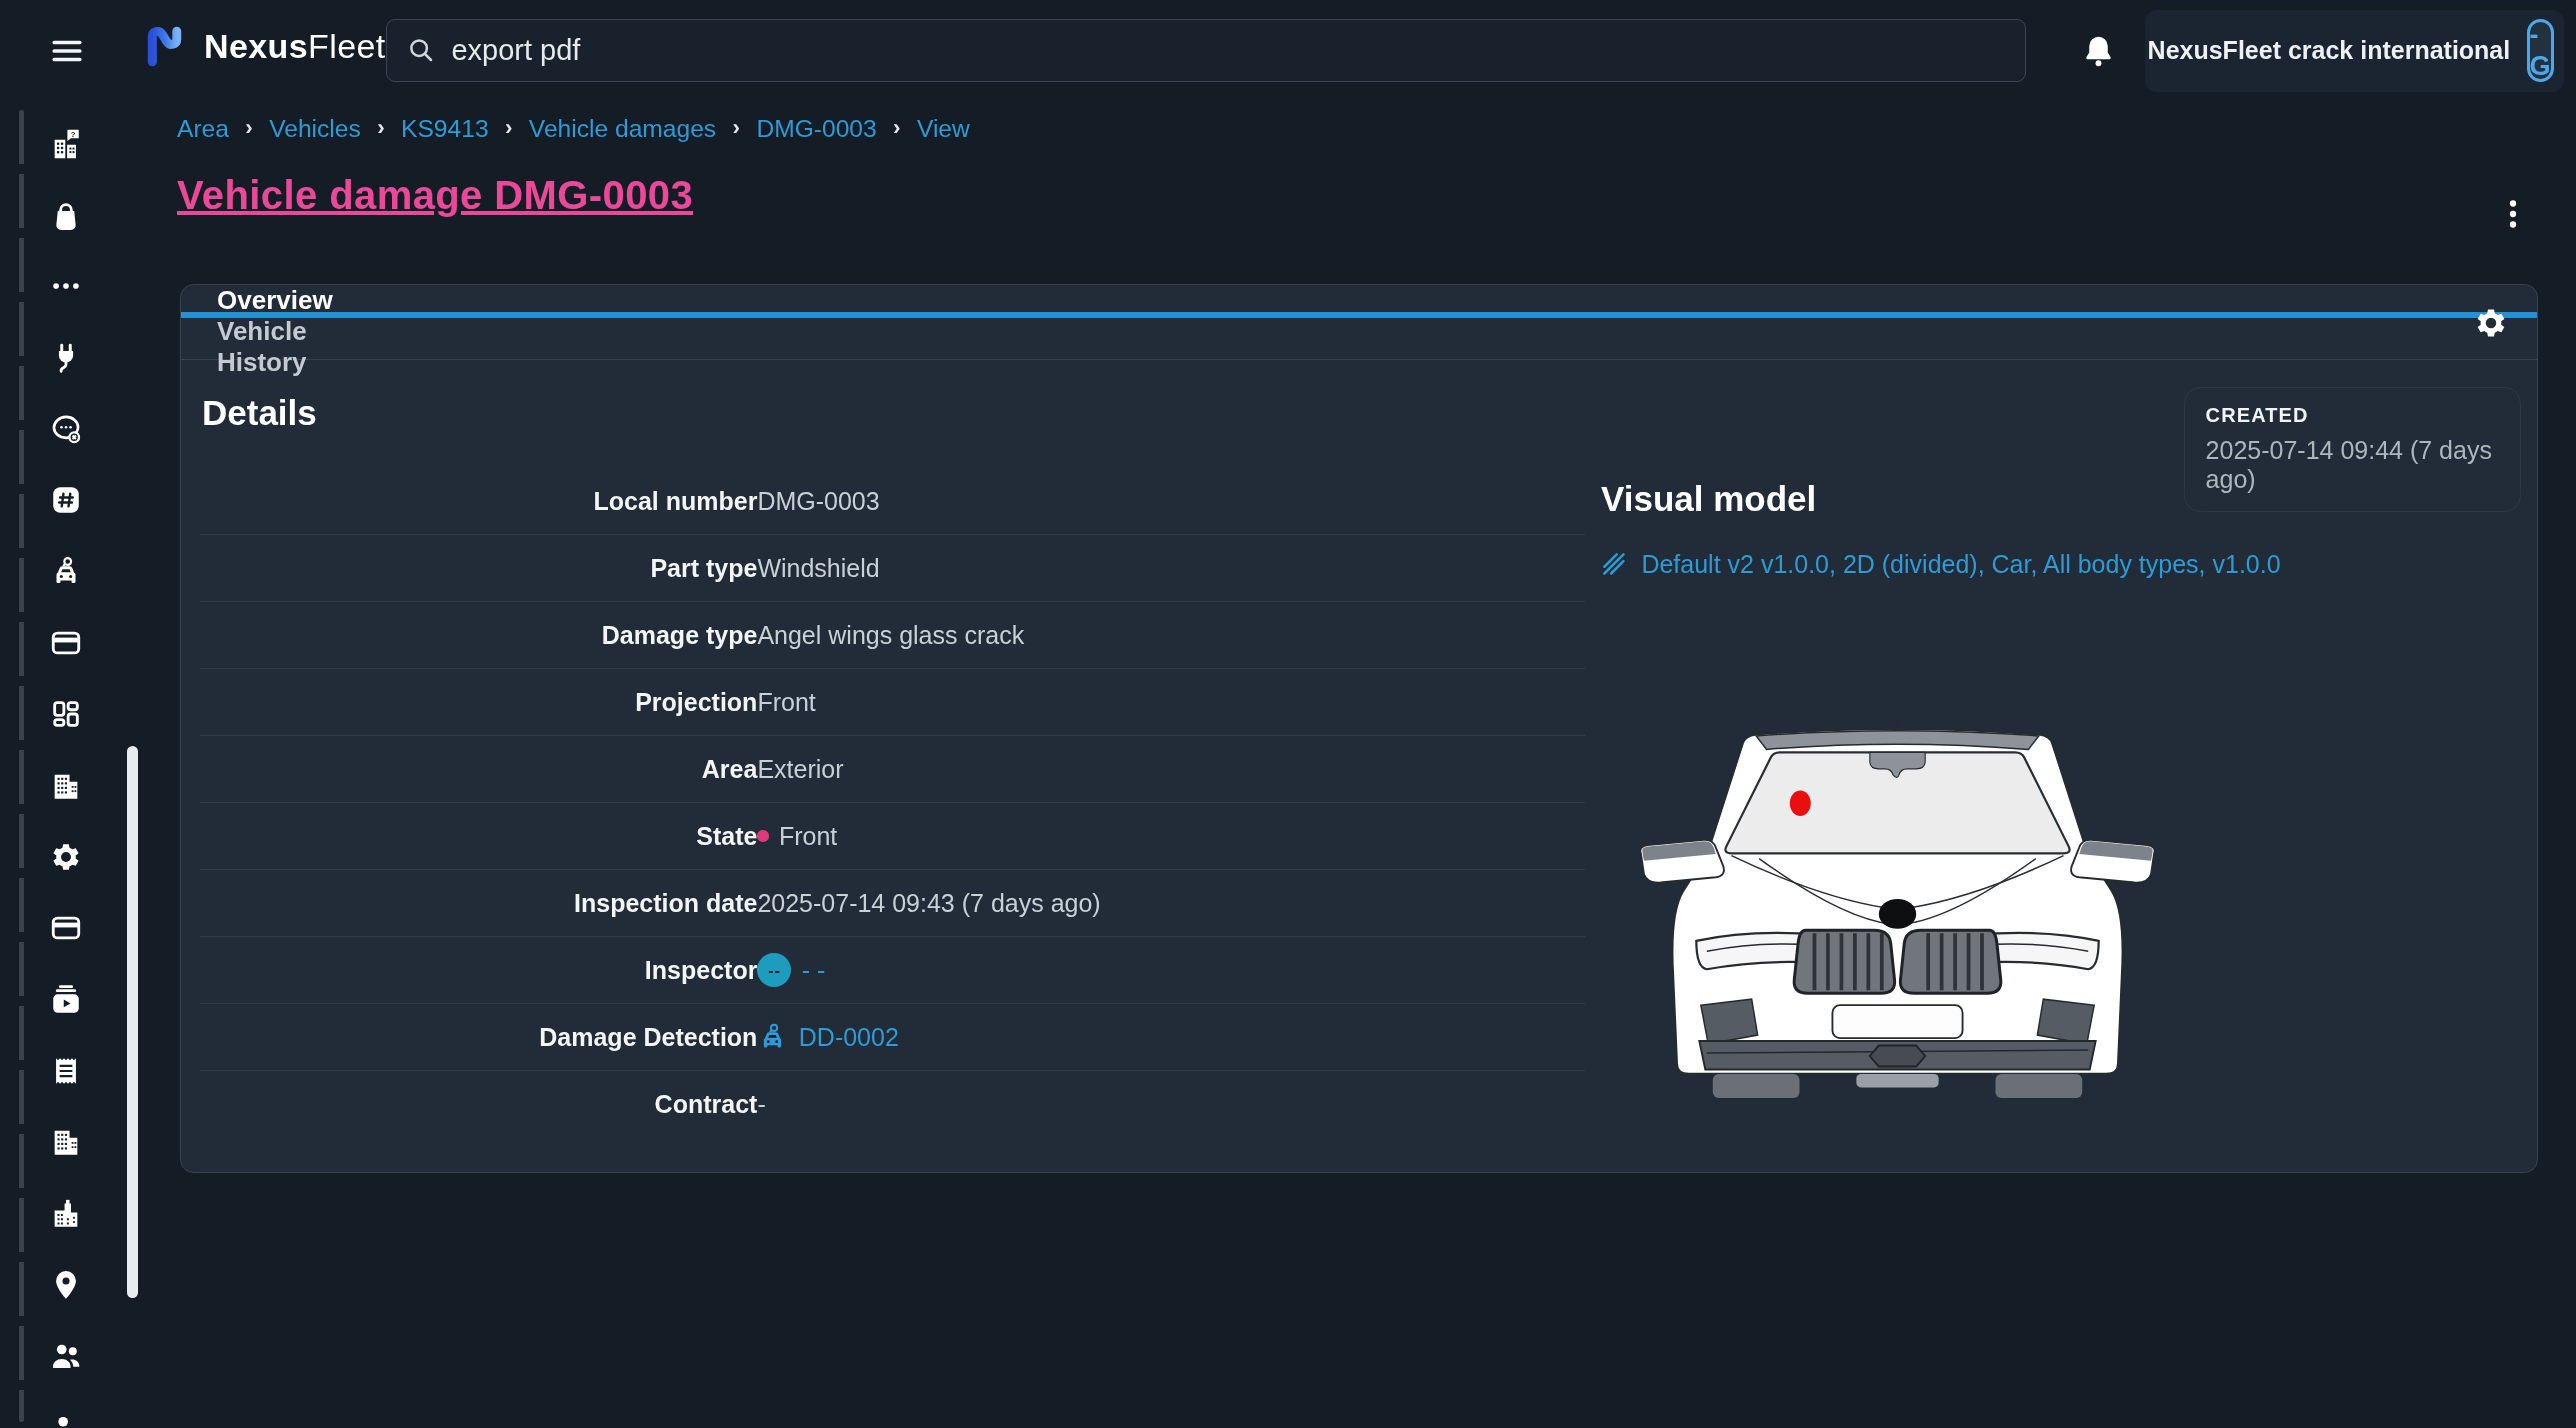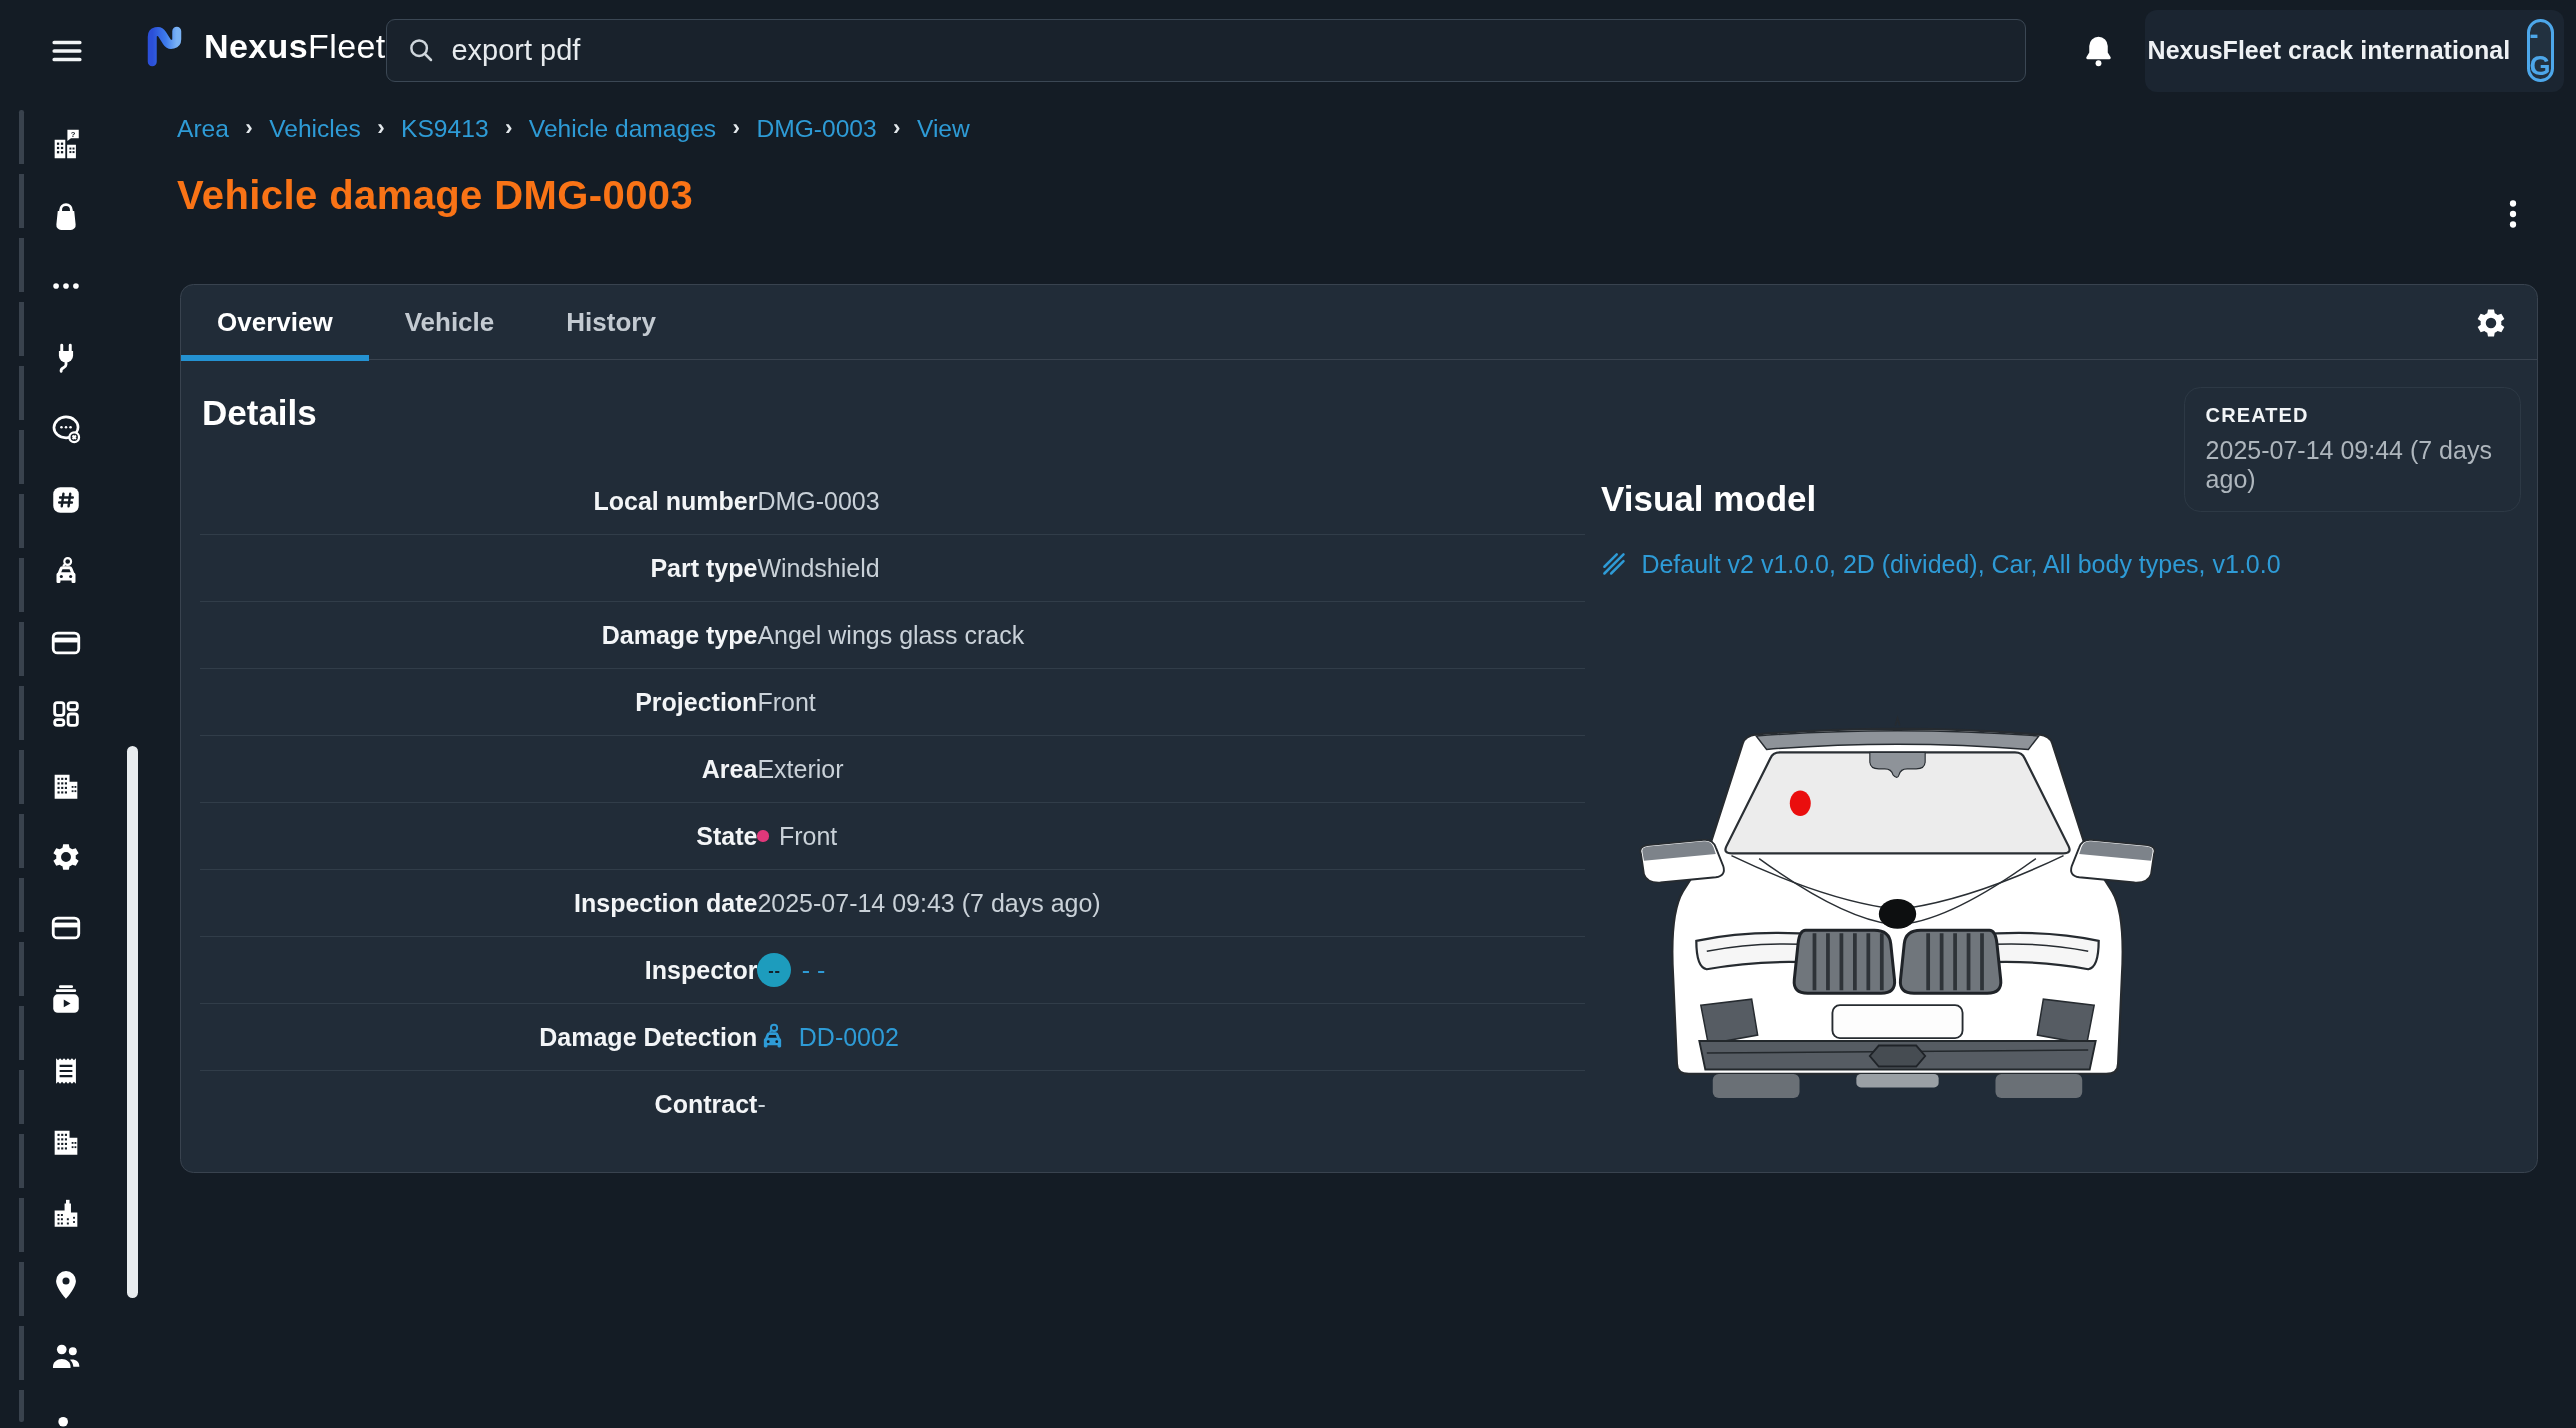--- a/index.html
+++ b/index.html
@@ -46,27 +46,27 @@
   .sicon:nth-child(7){top:451px}.sicon:nth-child(8){top:522px}.sicon:nth-child(9){top:593px}
   .sicon:nth-child(10){top:665px}.sicon:nth-child(11){top:736px}.sicon:nth-child(12){top:807px}
   .sicon:nth-child(13){top:879px}.sicon:nth-child(14){top:950px}.sicon:nth-child(15){top:1021px}
   .sicon:nth-child(16){top:1093px}.sicon:nth-child(17){top:1164px}.sicon:nth-child(18){top:1235px}
   .sicon:nth-child(19){top:1307px}
 
   
   .breadcrumb{position:absolute;left:177px;top:115px;display:flex;align-items:center;gap:16.4px;font-size:24.6px;}
   .breadcrumb a{color:var(--blue);text-decoration:none;cursor:pointer;}
   .breadcrumb .sep{color:#e3e8ec;font-size:22.4px;font-weight:700;transform:translateY(-0.7px);}
-  .page-title{position:absolute;left:177px;top:173px;font-size:40px;font-weight:700;letter-spacing:0.4px;color:#f97316;}
+  .page-title{position:absolute;left:177px;top:173px;font-size:40px;font-weight:700;letter-spacing:0.4px;color:#ec4899;text-decoration:underline;}
   .kebab{position:absolute;left:2490px;top:188px;width:45px;height:52px;display:flex;align-items:center;justify-content:center;cursor:pointer;color:#fff;}
 
   
   .card{position:absolute;left:180px;top:284px;width:2358px;height:889px;background:var(--card);
         border:1.5px solid var(--line);border-radius:13.4px;}
-  .tabs{height:75px;display:flex;align-items:stretch;border-bottom:1.5px solid var(--line);position:relative;}
+  .tabs{height:75px;display:flex;align-items:stretch;border-bottom:1.5px solid var(--line);position:relative;flex-direction:column;}
   .tab{padding:0 36px;display:flex;align-items:center;font-size:26px;font-weight:700;color:#c3cad1;cursor:pointer;position:relative;}
   .tab.active{color:#fff;}
   .tab.active::after{content:"";position:absolute;left:0;right:0;bottom:-1.5px;height:6px;background:var(--tabblue);}
   .tabs-gear{position:absolute;right:27px;top:18px;width:39px;height:39px;color:#fff;display:flex;align-items:center;justify-content:center;cursor:pointer;}
   .card-body{position:relative;height:812px;}
 
   .details-heading{position:absolute;left:21px;top:33px;font-size:35px;font-weight:700;color:#fff;}
   .created-box{position:absolute;right:16.4px;top:27px;width:337px;padding:16.4px 21px;border:1.5px solid #2d3945;border-radius:16.4px;}
   .created-label{font-size:20px;font-weight:700;letter-spacing:1.1px;color:#f2f5f7;}
   .created-value{margin-top:9px;font-size:25px;color:#aeb6bd;}

